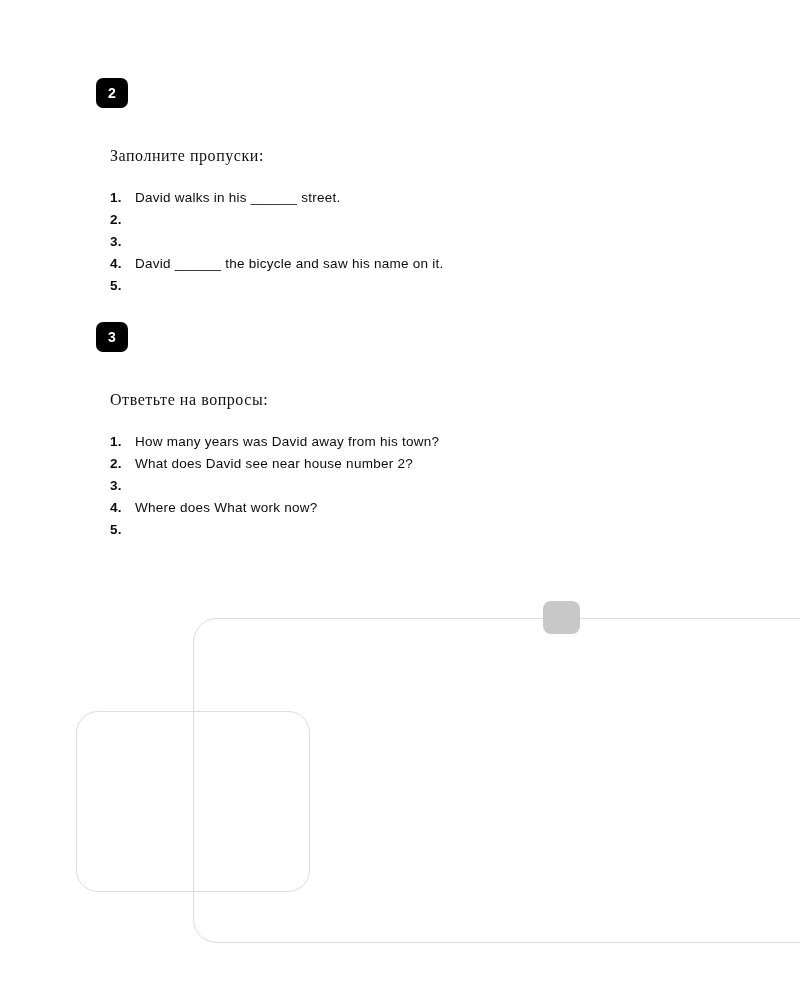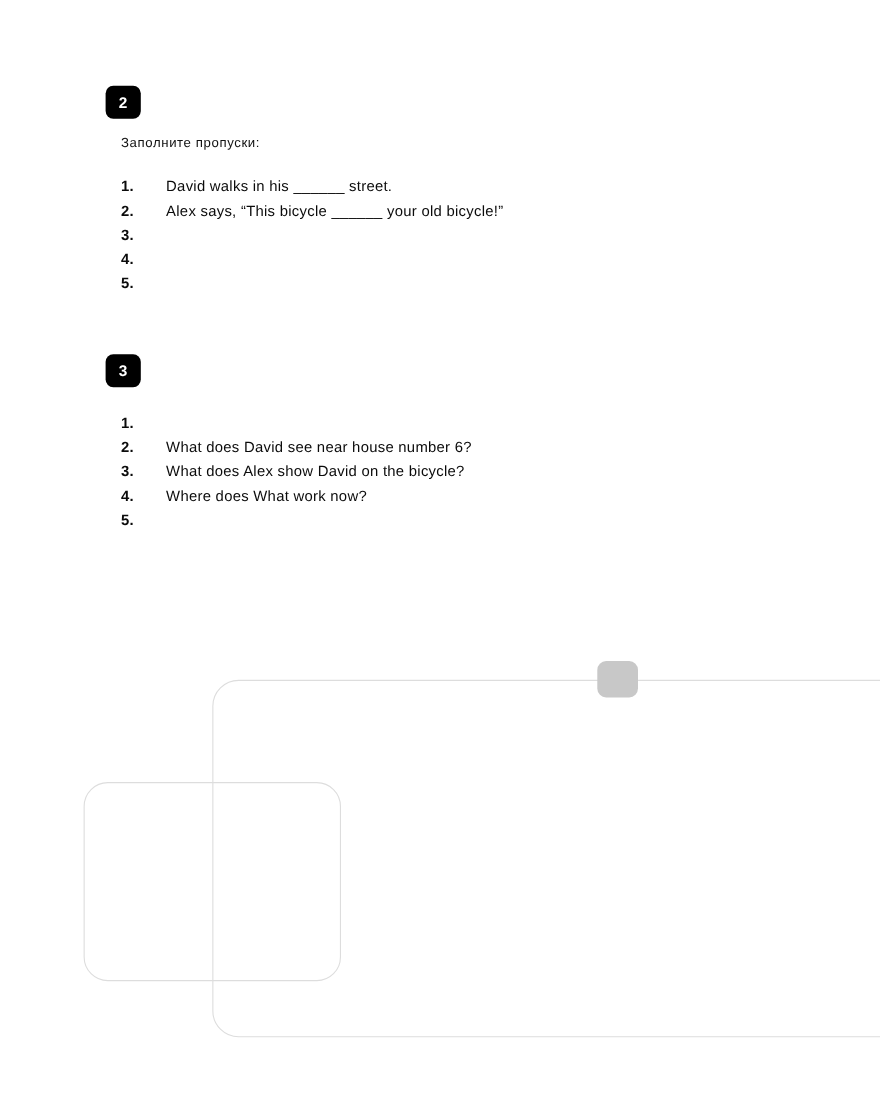--- a/index.html
+++ b/index.html
@@ -77,26 +77,27 @@
     color: #ffffff;
     font-size: 14px;
     font-weight: bold;
     display: flex;
     align-items: center;
     justify-content: center;
     letter-spacing: 0.2px;
   }
 
   .prompt {
-    margin-top: 15px;
+    margin-top: 39px;
     margin-left: 14px;
-    font-size: 12px;
+    font-size: 16px;
     letter-spacing: 0.55px;
     color: #111111;
     white-space: nowrap;
+    font-family: Liberation Serif, serif;
   }
 
   .item-list {
     margin: 0;
     padding: 0;
     list-style: none;
     margin-top: 25px;
     margin-left: 14px;
   }
   .item {
@@ -109,21 +110,20 @@
     color: #0b0b0b;
   }
   .item-num {
     font-weight: bold;
     width: 25px;
     flex: 0 0 25px;
     font-size: 13.5px;
   }
   .item-text {
     font-size: 13.5px;
-    margin-left: 16px;
   }
 </style>
 </head>
 <body>
 
 <div class="decor">
   <div class="decor-rect decor-rect-large"></div>
   <div class="decor-rect decor-rect-small"></div>
   <div class="decor-chip"></div>
 </div>
@@ -133,47 +133,48 @@
   <section class="section section-2">
     <div class="badge">2</div>
     <div class="prompt">Заполните пропуски:</div>
     <ol class="item-list">
       <li class="item">
         <span class="item-num">1.</span>
         <span class="item-text">David walks in his ______ street.</span>
       </li>
       <li class="item">
         <span class="item-num">2.</span>
-        <span class="item-text">Alex says, “This bicycle ______ your old bicycle!”</span>
       </li>
       <li class="item">
         <span class="item-num">3.</span>
       </li>
       <li class="item">
         <span class="item-num">4.</span>
+        <span class="item-text">David ______ the bicycle and saw his name on it.</span>
       </li>
       <li class="item">
         <span class="item-num">5.</span>
       </li>
     </ol>
   </section>
 
   <section class="section section-3">
     <div class="badge">3</div>
+    <div class="prompt">Ответьте на вопросы:</div>
     <ol class="item-list">
       <li class="item">
         <span class="item-num">1.</span>
+        <span class="item-text">How many years was David away from his town?</span>
       </li>
       <li class="item">
         <span class="item-num">2.</span>
-        <span class="item-text">What does David see near house number 6?</span>
+        <span class="item-text">What does David see near house number 2?</span>
       </li>
       <li class="item">
         <span class="item-num">3.</span>
-        <span class="item-text">What does Alex show David on the bicycle?</span>
       </li>
       <li class="item">
         <span class="item-num">4.</span>
         <span class="item-text">Where does What work now?</span>
       </li>
       <li class="item">
         <span class="item-num">5.</span>
       </li>
     </ol>
   </section>

